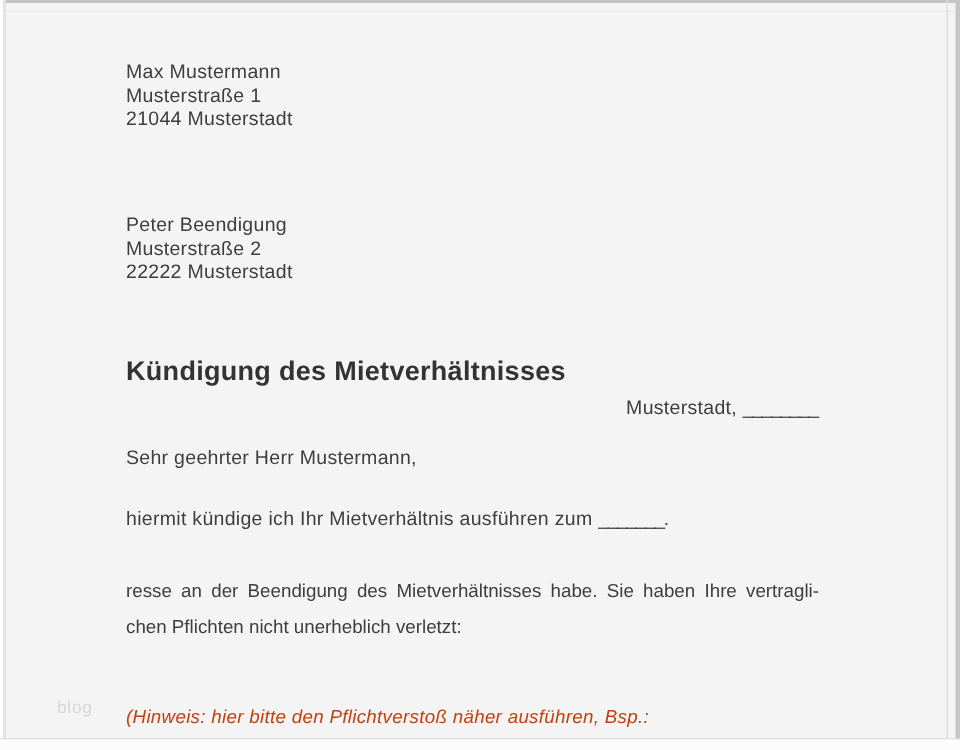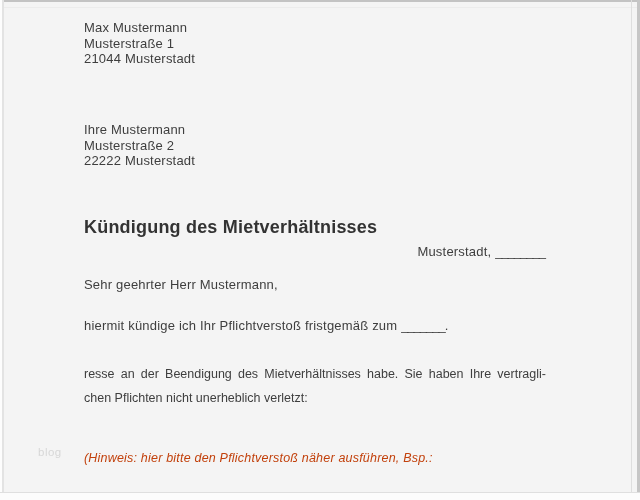--- a/index.html
+++ b/index.html
@@ -20,21 +20,21 @@
   .edge { position: absolute; pointer-events: none; }
   .edge-top      { left: 0; top: 0; width: 640px; height: 2px; background: #c3c3c3; }
   .edge-top-2    { left: 0; top: 7px; width: 640px; height: 1px; background: #ececec; }
   .edge-left-w   { left: 0; top: 0; width: 2px; height: 500px; background: #fdfdfd; }
   .edge-left     { left: 2px; top: 0; width: 2px; height: 500px; background: #e3e3e3; }
   .edge-right-i  { left: 631px; top: 0; width: 1px; height: 500px; background: #dedede; }
   .edge-right    { left: 637px; top: 0; width: 3px; height: 500px; background: #c6c6c6; }
   .edge-bottom   { left: 0; top: 492px; width: 640px; height: 1px; background: #dfdfdf; }
   .edge-bottom-w { left: 0; top: 493px; width: 640px; height: 7px; background: #fcfcfc; }
 
-  .abs { position: absolute; white-space: nowrap; }
+  .abs { position: absolute; white-space: nowrap; margin-top: 20px; }
 
   .addr {
     left: 84px;
     font-size: 13px;
     line-height: 15.7px;
     letter-spacing: 0.2px;
   }
   .sender    { top: 20px; }
   .recipient { top: 122px; }
 
@@ -117,37 +117,37 @@
 
   <div class="abs watermark">blog</div>
 
   <div class="abs addr sender">
     <div>Max Mustermann</div>
     <div>Musterstraße 1</div>
     <div>21044 Musterstadt</div>
   </div>
 
   <div class="abs addr recipient">
-    <div>Ihre Mustermann</div>
+    <div>Peter Beendigung</div>
     <div>Musterstraße 2</div>
     <div>22222 Musterstadt</div>
   </div>
 
   <div class="abs subject">Kündigung des Mietverhältnisses</div>
 
   <div class="abs dateline">
     <span>Musterstadt,</span>
     <span> </span>
     <span class="blank">________</span>
   </div>
 
   <div class="abs salutation">Sehr geehrter Herr Mustermann,</div>
 
   <div class="abs opening">
-    <span>hiermit kündige ich Ihr Pflichtverstoß fristgemäß zum</span>
+    <span>hiermit kündige ich Ihr Mietverhältnis ausführen zum</span>
     <span> </span>
     <span class="blank">_______</span><span>.</span>
   </div>
 
   <div class="abs body-par">
     <div class="line j">resse an der Beendigung des Mietverhältnisses habe. Sie haben Ihre vertragli-</div>
     <div class="line">chen Pflichten nicht unerheblich verletzt:</div>
   </div>
 
   <div class="abs note">(Hinweis: hier bitte den Pflichtverstoß näher ausführen, Bsp.:</div>

